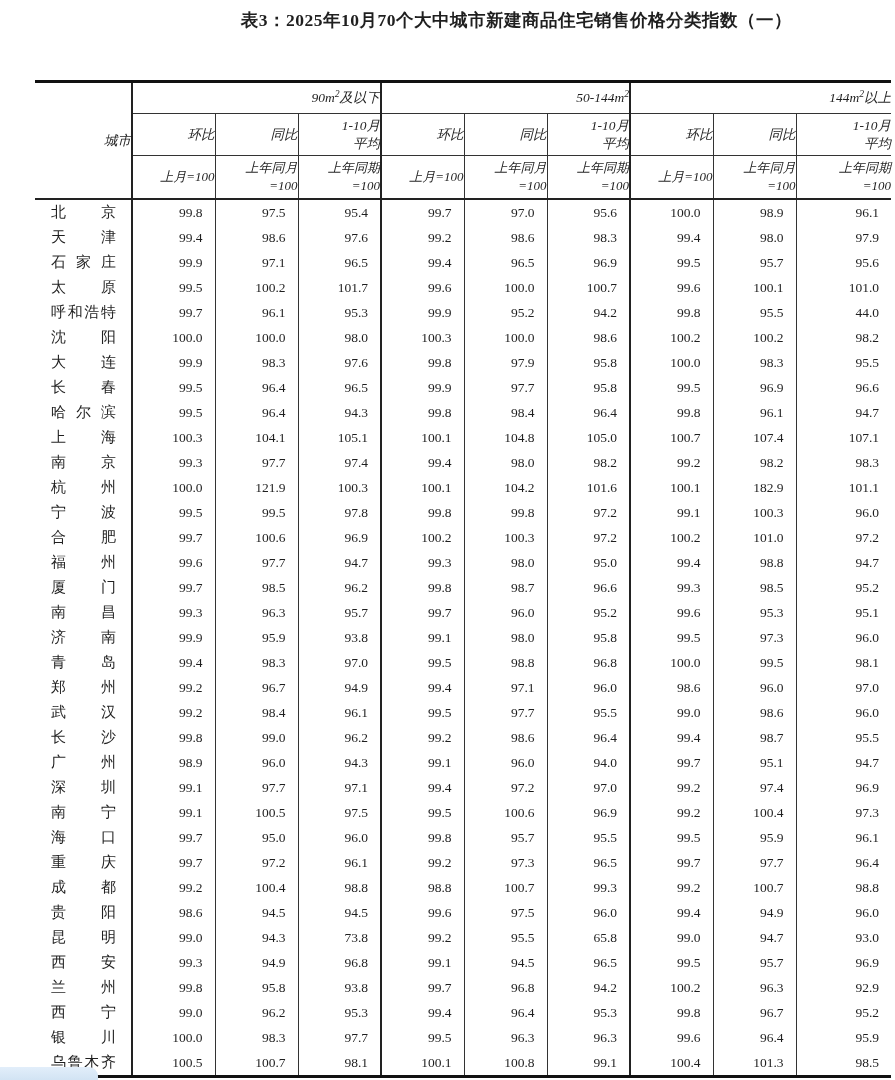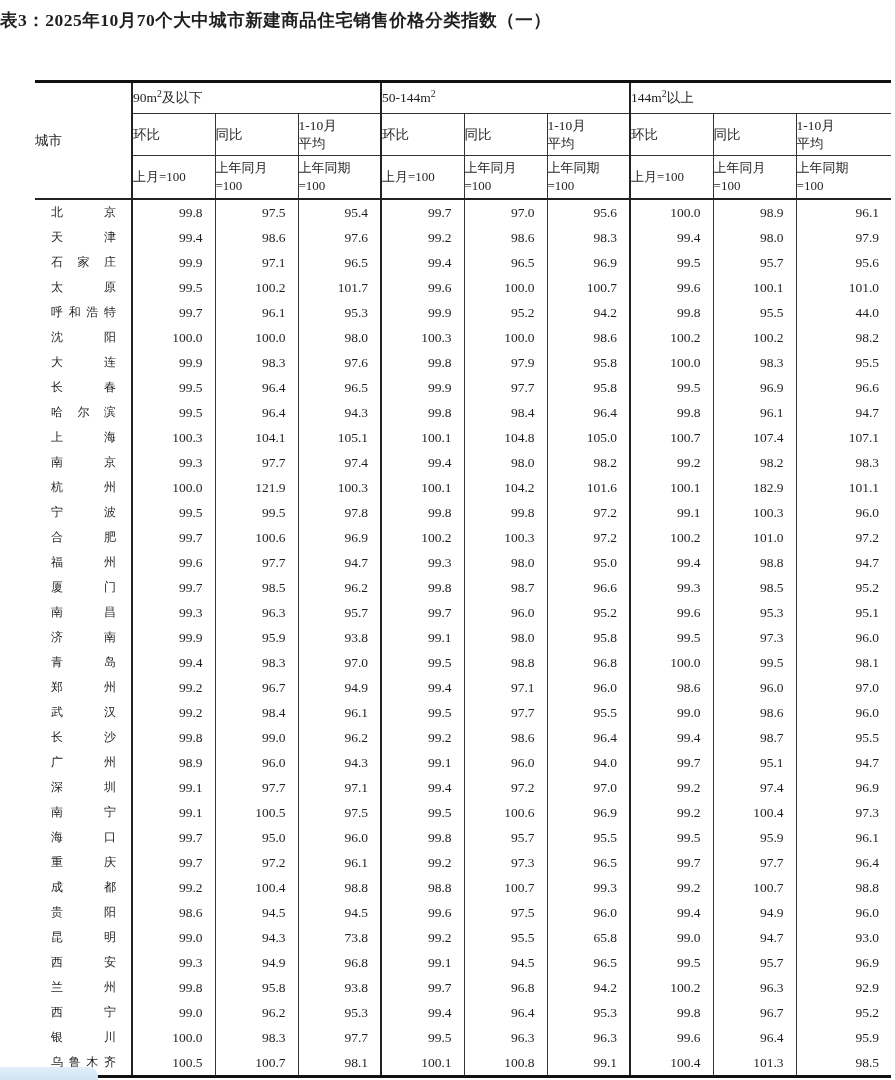--- a/index.html
+++ b/index.html
@@ -7,45 +7,46 @@
     width: 895px; height: 1080px;
     background: #ffffff;
     overflow: hidden;
     position: relative;
     font-family: "Liberation Serif", "DejaVu Serif", serif;
     color: #1f1f1f;
   }
   .page-title {
     margin: 9px 0 0 0;
     width: 792px;
-    text-align: left;
+    text-align: right;
     font-size: 17.5px;
     font-weight: bold;
     letter-spacing: 0.5px;
     line-height: 22px;
   }
   .tbl-wrap { position: absolute; left: 35px; top: 80px; }
   table.price-index {
     border-collapse: collapse;
     table-layout: fixed;
     width: 856px;
     border-top: 3px solid #111;
     border-bottom: 3px solid #111;
     font-size: 13.5px;
   }
   col.c-city { width: 97px; }
   col.c-num  { width: 83px; }
   col.c-last { width: 95px; }
   thead th {
     font-weight: normal;
     font-size: 13.5px;
-    text-align: left;
+    text-align: right;
     vertical-align: middle;
     padding: 0;
     line-height: 18px;
+    font-style: italic;
   }
   tr.r-group th { height: 30px; }
   tr.r-measure th { height: 41px; }
   tr.r-base th { height: 42px; font-size: 13px; }
   thead { border-bottom: 2px solid #222; }
   tr.r-group th.grp { border-bottom: 1px solid #333; }
   tr.r-measure th { border-bottom: 1px solid #333; }
   .g-start { border-left: 2px solid #222; }
   .g-inner { border-left: 1px solid #333; }
   sup.sq { font-size: 0.72em; vertical-align: super; line-height: 0; }
@@ -53,21 +54,21 @@
     height: 25px;
     padding: 0;
     vertical-align: middle;
     line-height: 25px;
   }
   td.city {
     text-align: justify;
     text-align-last: justify;
     -moz-text-align-last: justify;
     padding: 0 15px 0 16px;
-    font-size: 12px;
+    font-size: 15px;
   }
   td.num {
     text-align: right;
     padding-right: 12px;
     font-size: 13.5px;
   }
   .hdr-line { display: block; }
   .artifact {
     position: absolute;
     left: -14px;

